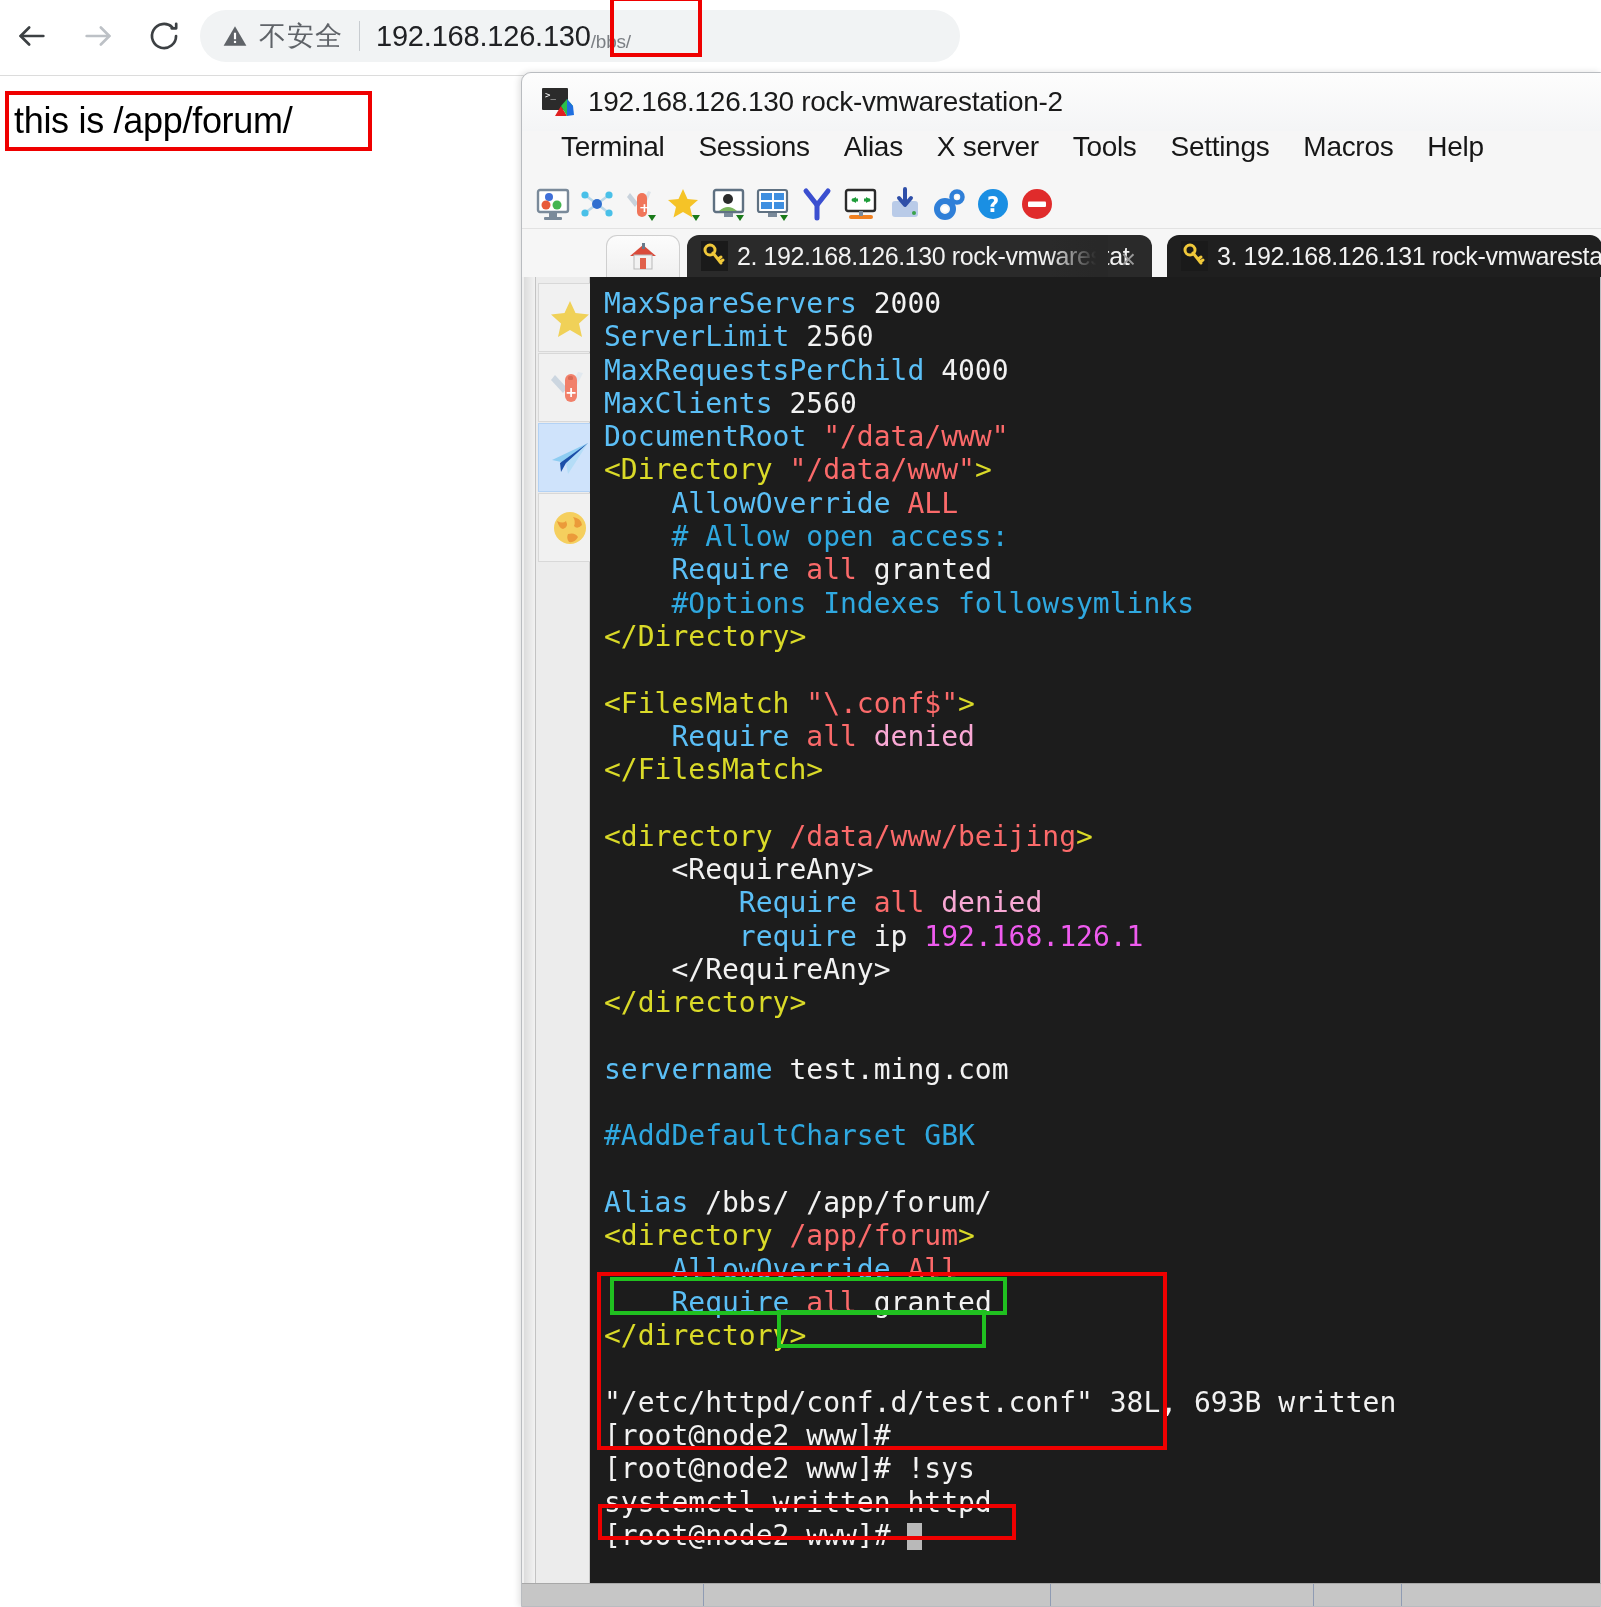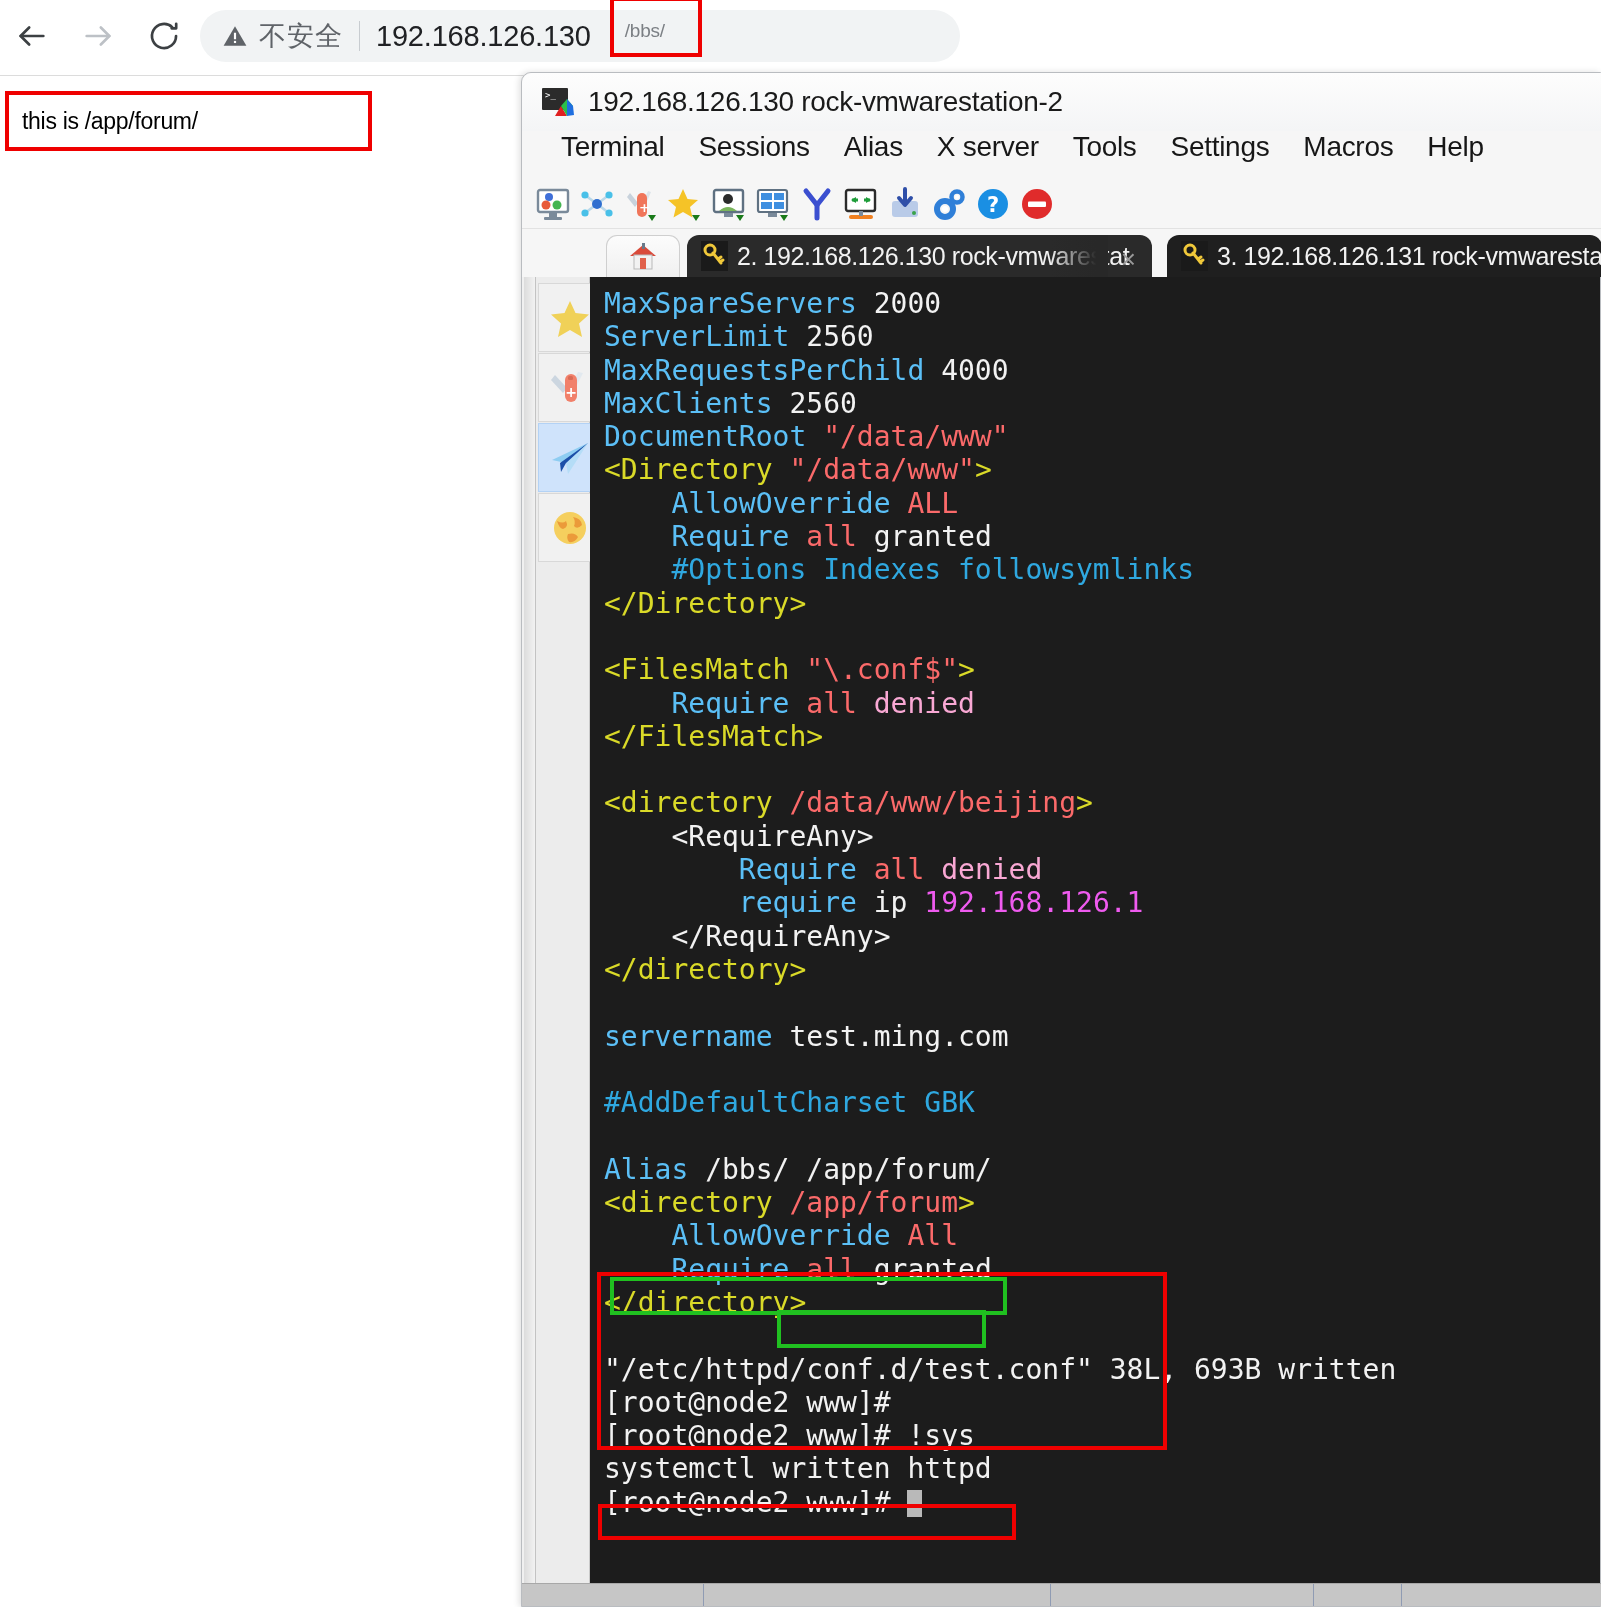--- a/index.html
+++ b/index.html
@@ -30,38 +30,38 @@
     position:absolute; left:200px; top:10px; width:760px; height:52px;
     background:#f1f3f4; border-radius:26px;
     display:flex; align-items:center; padding-left:22px;
   }
   .warn-icon { width:26px; height:26px; flex:none; }
   .warn-text {
     font-size:27px; color:#5f6368; margin-left:11px; letter-spacing:1px;
     font-family:"DejaVu Sans", sans-serif; white-space:nowrap;
   }
   .omni-div { width:1px; height:30px; background:#c8ccd0; margin:0 16px; flex:none;}
-  .url-wrap { display:flex; align-items:flex-start; position:relative;gap:34px; }
+  .url-wrap { display:flex; align-items:flex-end; position:relative; }
   .url-host { font-size:29px; color:#202124; font-family:"Liberation Sans", sans-serif; letter-spacing:-0.2px;}
   .url-path { font-size:19px; color:#7b7f84; font-family:"Liberation Sans", sans-serif; letter-spacing:-0.2px;}
   .url-hl {
     position:absolute; left:234px; top:-23px; width:92px; height:60px;
     border:4px solid #ef0000; pointer-events:none;
   }
 
   
   .page-body { position:absolute; left:0; top:77px; width:1601px; height:1530px; background:#fff; }
   .page-text-box {
     position:absolute; left:5px; top:14px; width:367px; height:60px;
     border:4px solid #ef0000;
     display:flex; align-items:center;
   }
   .page-text {
-    font-size:23px; color:#000; font-family:"Liberation Sans", sans-serif;
-    padding-left:13px; letter-spacing:-0.3px;
+    font-size:36px; color:#000; font-family:"Liberation Sans", sans-serif;
+    padding-left:5px; letter-spacing:-0.3px;
   }
 
   
   .moba {
     position:absolute; left:521px; top:72px; width:1080px; height:1535px;
     background:#f0f0f0;
     border:1px solid #b9bcc0;
     border-top-left-radius:10px;
     box-shadow: -2px 0 6px rgba(0,0,0,0.12);
   }
@@ -449,20 +449,21 @@
 
     <div class="term">
       <div class="term-inner" id="term-lines">
           <pre class="term-line"><span class="c-key">MaxSpareServers</span><span class="c-num"> 2000</span></pre>
           <pre class="term-line"><span class="c-key">ServerLimit</span><span class="c-num"> 2560</span></pre>
           <pre class="term-line"><span class="c-key">MaxRequestsPerChild</span><span class="c-num"> 4000</span></pre>
           <pre class="term-line"><span class="c-key">MaxClients</span><span class="c-num"> 2560</span></pre>
           <pre class="term-line"><span class="c-key">DocumentRoot</span><span class="c-str"> "/data/www"</span></pre>
           <pre class="term-line"><span class="c-tag">&lt;Directory</span><span class="c-str"> "/data/www"</span><span class="c-tag">&gt;</span></pre>
           <pre class="term-line"><span class="c-key">    AllowOverride</span><span class="c-str"> ALL</span></pre>
+          <pre class="term-line"><span class="c-cmt">    # Allow open access:</span></pre>
           <pre class="term-line"><span class="c-key">    Require</span><span class="c-str"> all</span><span class="c-white"> granted</span></pre>
           <pre class="term-line"><span class="c-cmt">    #Options Indexes followsymlinks</span></pre>
           <pre class="term-line"><span class="c-tag">&lt;/Directory&gt;</span></pre>
           <pre class="term-line"> </pre>
           <pre class="term-line"><span class="c-tag">&lt;FilesMatch</span><span class="c-str"> "\.conf$"</span><span class="c-tag">&gt;</span></pre>
           <pre class="term-line"><span class="c-key">    Require</span><span class="c-str"> all</span><span class="c-red"> denied</span></pre>
           <pre class="term-line"><span class="c-tag">&lt;/FilesMatch&gt;</span></pre>
           <pre class="term-line"> </pre>
           <pre class="term-line"><span class="c-tag">&lt;directory</span><span class="c-str"> /data/www/beijing</span><span class="c-tag">&gt;</span></pre>
           <pre class="term-line"><span class="c-white">    &lt;RequireAny&gt;</span></pre>

